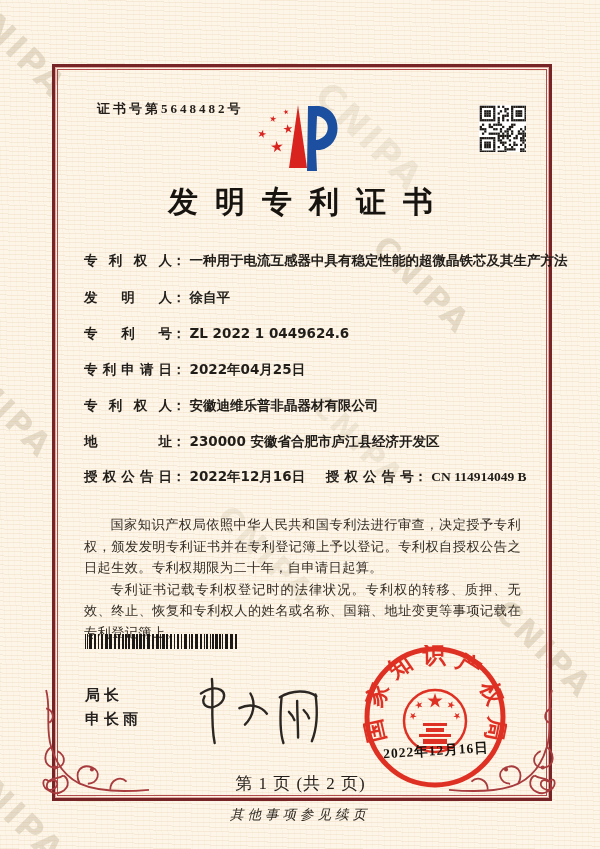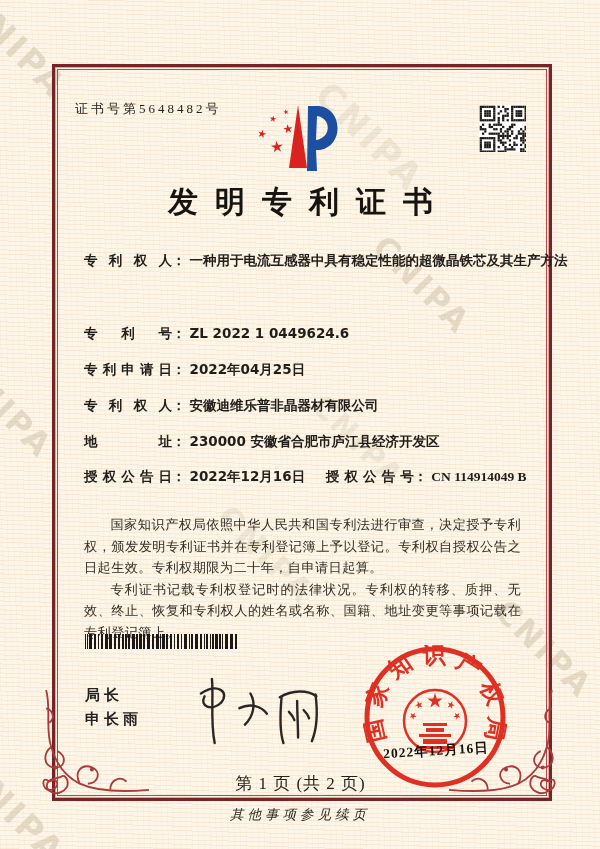--- a/index.html
+++ b/index.html
@@ -14,21 +14,21 @@
       color:rgba(198,181,152,.42);letter-spacing:3px;transform:rotate(45deg);
       transform-origin:left top;user-select:none;white-space:nowrap;}
   .wm-light{color:rgba(204,190,164,.28);}
 
   
   .frame{position:absolute;left:52px;top:64px;width:494px;height:731px;
          border:3px solid #772427;box-shadow:inset 0 0 0 1px #dba69e;}
   .frame-inner{position:absolute;inset:2px;border:1px solid #b04a4b;}
 
   .abs{position:absolute;}
-  .cert-no{left:75px;top:100px;font-size:13px;letter-spacing:3px;color:#241f1b;}
+  .cert-no{left:97px;top:100px;font-size:13px;letter-spacing:3px;color:#241f1b;font-weight:bold;}
   .title{left:52px;top:182px;width:497px;text-align:center;font-size:30px;font-weight:bold;
          letter-spacing:17px;text-indent:17px;color:#17130f;}
 
   .field-row{position:absolute;left:84px;font-family:"DejaVu Sans",sans-serif;
              font-size:13.5px;font-weight:bold;color:#211d19;white-space:nowrap;}
   .fl{display:inline-block;width:88px;text-align:justify;text-align-last:justify;}
   .fc{display:inline-block;}
   .fv{margin-left:4px;margin-top:48px;}
   .pair2{margin-left:16px;font-family:Liberation Serif, serif;}
 
@@ -299,20 +299,23 @@
         <rect x="43.26" y="45.50" width="2.24" height="2.24"></rect>
         <rect x="45.50" y="45.50" width="2.24" height="2.24"></rect>
       </g>
   </svg>
 
   <div class="abs title">发明专利证书</div>
 
   <div class="field-row" style="top:252px">
     <span class="fl">专利权人</span><span class="fc">：</span><span class="fv">一种用于电流互感器中具有稳定性能的超微晶铁芯及其生产方法</span>
   </div>
+  <div class="field-row" style="top:289px">
+    <span class="fl">发明人</span><span class="fc">：</span><span class="fv">徐自平</span>
+  </div>
   <div class="field-row" style="top:325px">
     <span class="fl">专利号</span><span class="fc">：</span><span class="fv">ZL 2022 1 0449624.6</span>
   </div>
   <div class="field-row" style="top:361px">
     <span class="fl">专利申请日</span><span class="fc">：</span><span class="fv">2022年04月25日</span>
   </div>
   <div class="field-row" style="top:397px">
     <span class="fl">专利权人</span><span class="fc">：</span><span class="fv">安徽迪维乐普非晶器材有限公司</span>
   </div>
   <div class="field-row" style="top:433px">

